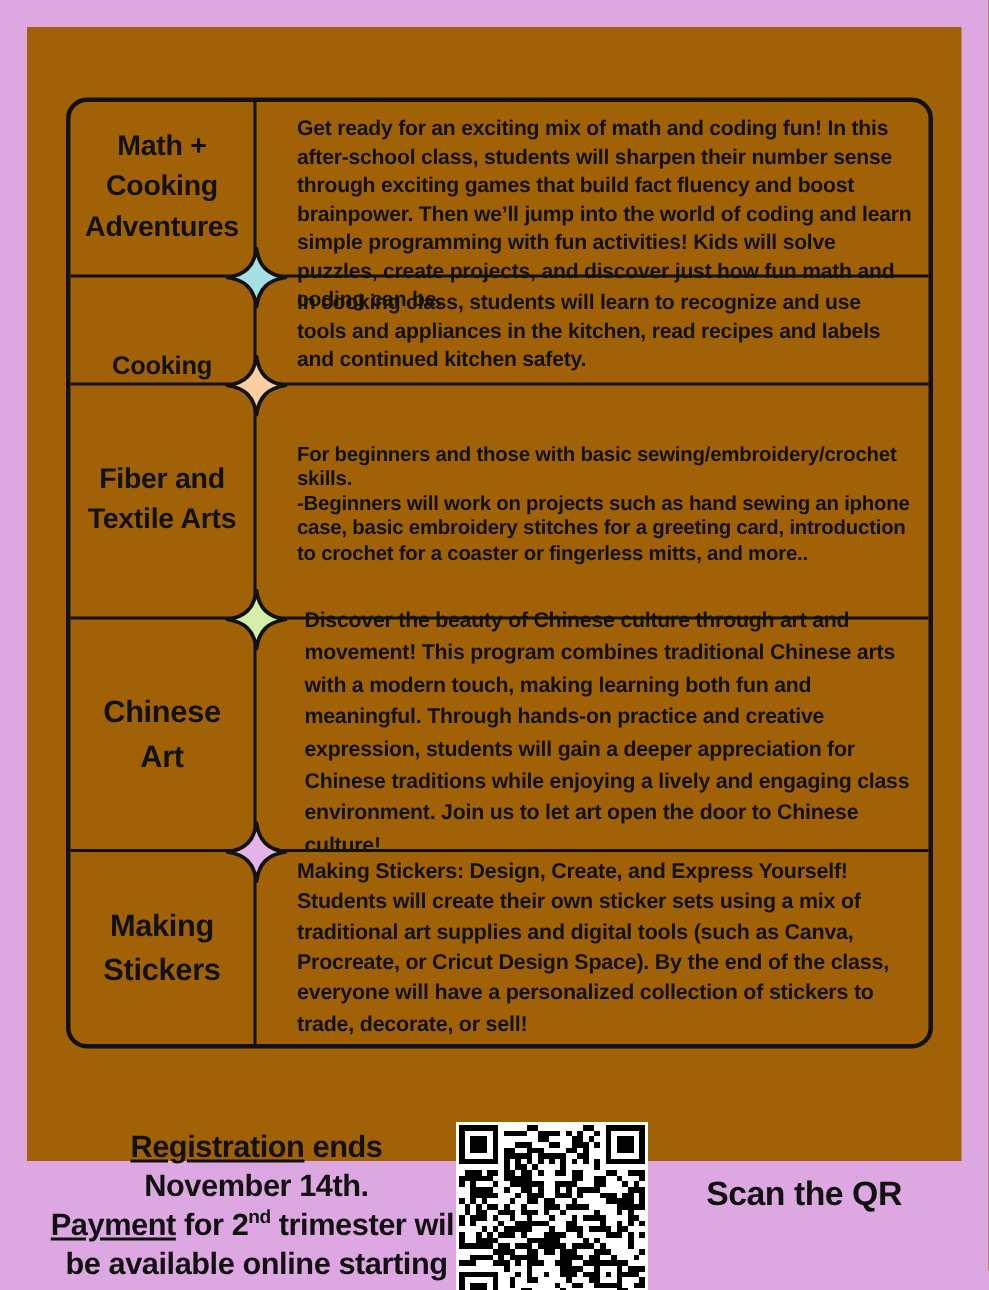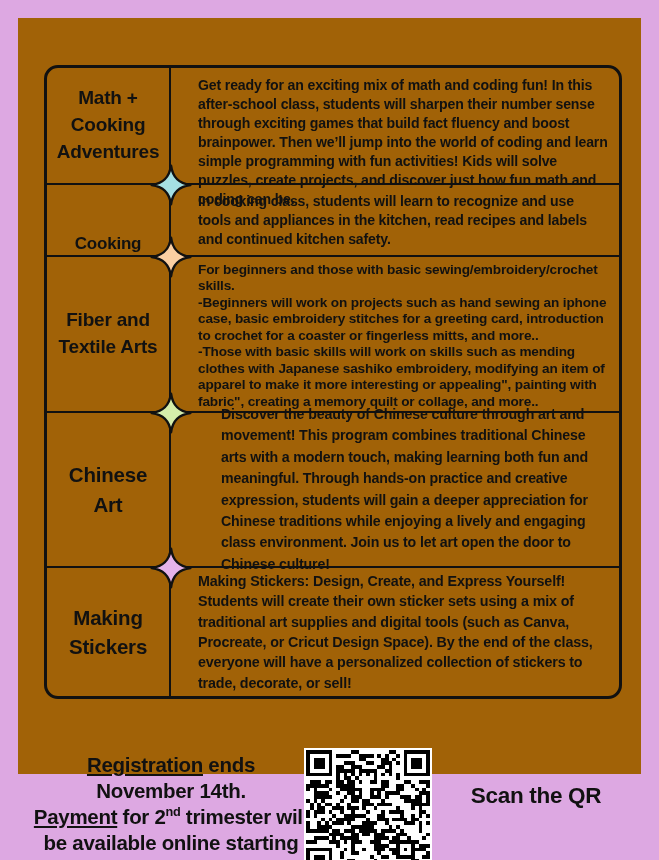--- a/index.html
+++ b/index.html
@@ -86,21 +86,21 @@
   .row-math .label-cell .label-text { font-size: 19px; }
 
   .row-cooking .label-cell .label-text { font-size: 17px; margin-top: 48px; }
   .row-cooking .desc-cell { align-items: flex-end; }
 
   .row-fiber .desc-cell { align-items: center; padding-top: 4px; padding-bottom: 0; }
   .row-fiber .desc-text { font-size: 13.6px; line-height: 1.215; }
   .row-fiber .label-cell .label-text { font-size: 19px; }
 
   .row-chinese .desc-text { font-size: 14.2px; line-height: 1.51; }
-  .row-chinese .desc-cell { padding-left: 31px; }
+  .row-chinese .desc-cell { padding-left: 13px; }
   .row-chinese .label-cell .label-text { font-size: 20.5px; }
 
   .row-stickers .desc-text { font-size: 14.3px; line-height: 1.42; }
   .row-stickers .label-cell .label-text { font-size: 20.5px; }
 
   .desc-text p { margin: 0; }
 
   
   .sparkle {
     position: absolute;
@@ -204,21 +204,20 @@
       <div class="label-cell">
         <div class="label-text">
           <span>Fiber and</span><br>
           <span>Textile Arts</span>
         </div>
       </div>
       <div class="desc-cell">
         <div class="desc-text">
           <p>For beginners and those with basic sewing/embroidery/crochet skills.</p>
           <p>-Beginners will work on projects such as hand sewing an iphone case, basic embroidery stitches for a greeting card, introduction to crochet for a coaster or fingerless mitts, and more..</p>
-          <p>-Those with basic skills will work on skills such as mending clothes with Japanese sashiko embroidery, modifying an item of apparel to make it more interesting or appealing", painting with fabric", creating a memory quilt or collage, and more..</p>
         </div>
       </div>
       <svg class="sparkle" viewBox="0 0 100 100">
         <path d="M50 4 C54 32 68 46 96 50 C68 54 54 68 50 96 C46 68 32 54 4 50 C32 46 46 32 50 4 Z" fill="#d5eeab" stroke="#111111" stroke-width="6" stroke-linejoin="round"></path>
       </svg>
     </div>
 
     <div class="row row-chinese" style="height:155px;">
       <div class="label-cell">
         <div class="label-text">

